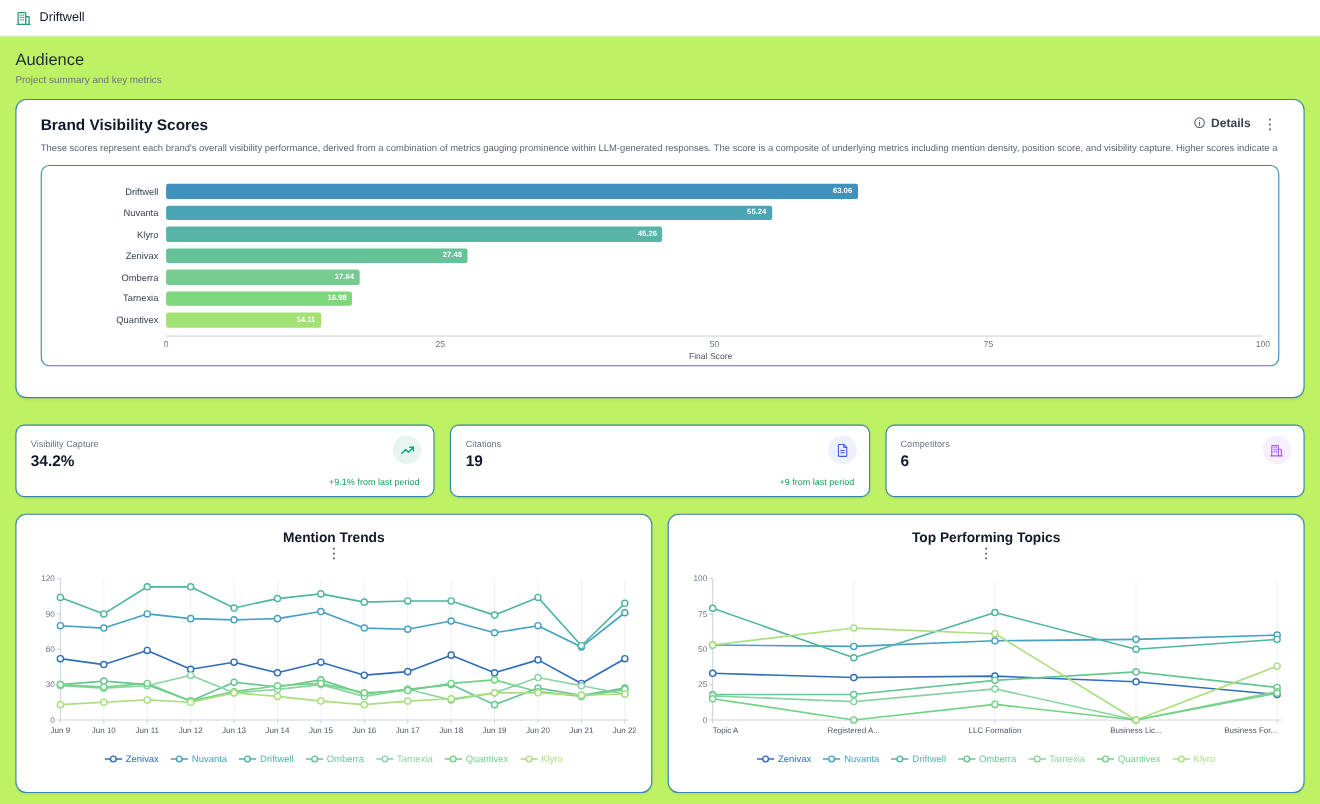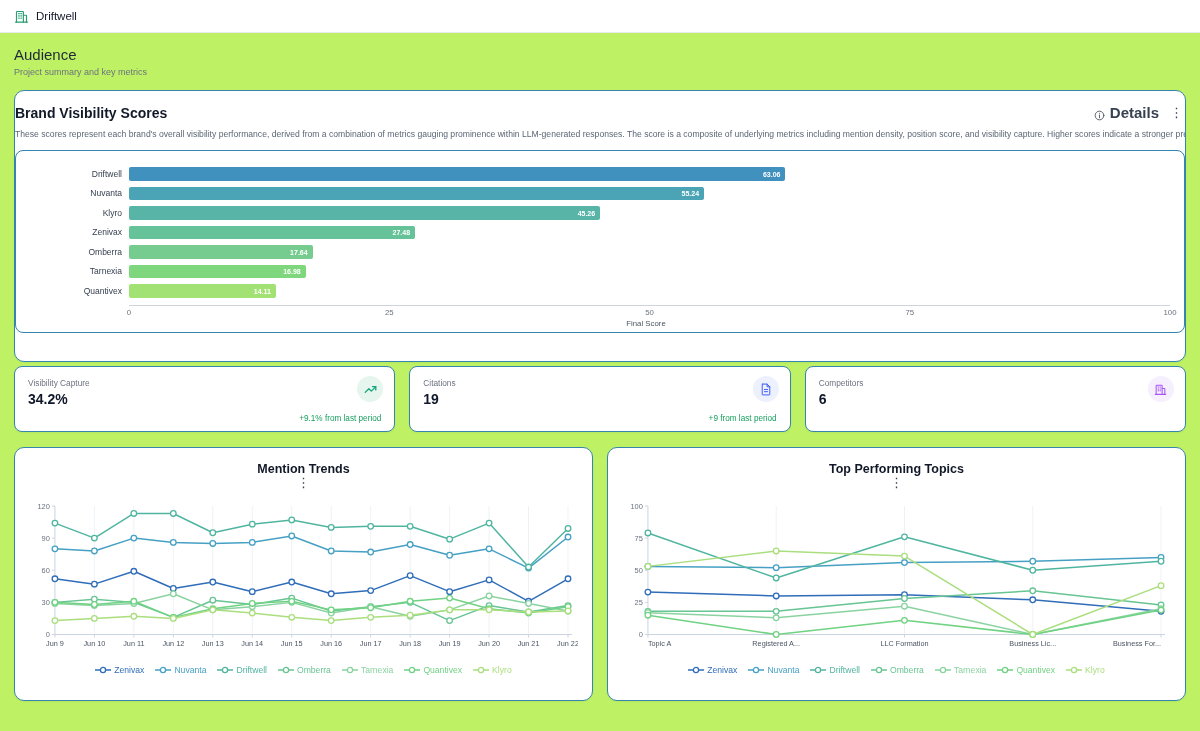--- a/index.html
+++ b/index.html
@@ -6,25 +6,25 @@
   #app{width:1200px;height:731px;overflow:hidden;background:#bef264;}
   
   .topbar{height:32px;background:#ffffff;border-bottom:1px solid #e8eaee;display:flex;align-items:center;padding:0 14px;gap:7px;}
   .brand-name{font-size:11.5px;font-weight:500;color:#111827;}
   main{padding:0 14px;}
   .page-head{margin-top:13px;margin-bottom:13px;}
   .page-head h1{margin:0;font-size:15px;font-weight:500;color:#1f2937;}
   .page-head p{margin:4px 0 0;font-size:9px;color:#6b7280;}
   
   .card{background:#fff;border:1.5px solid #3585ad;border-radius:10px;box-shadow:0 1px 2px rgba(16,40,60,.05);}
-  .viz-card{padding:12px 0 14px;height:244px;margin-bottom:4px;}
+  .viz-card{padding:12px 22px 14px;height:244px;margin-bottom:24px;}
   .card-head{display:flex;align-items:center;justify-content:space-between;}
   .card-head h2{margin:2px 0 0;font-size:14px;font-weight:700;color:#111827;}
   .head-actions{display:flex;align-items:center;gap:9px;}
-  .details-btn{display:flex;align-items:flex-end;gap:5px;background:none;border:none;cursor:pointer;font-family:inherit;font-size:15px;font-weight:600;color:#374151;padding:0;}
+  .details-btn{display:flex;align-items:flex-start;gap:5px;background:none;border:none;cursor:pointer;font-family:inherit;font-size:11px;font-weight:600;color:#374151;padding:0;}
   .kebab-btn{background:none;border:none;cursor:pointer;font-size:13px;line-height:1;color:#374151;padding:0 2px;font-family:inherit;}
   .desc{margin:8px 0 0;font-size:8.6px;color:#5b6675;line-height:1.3;white-space:nowrap;overflow:hidden;}
   .inner-box{margin-top:10px;border:1.5px solid #3585ad;border-radius:8px;padding:13px 14px 6px;height:162px;}
   
   .bar-row{display:flex;align-items:center;height:19.5px;}
   .bar-label{width:92px;text-align:right;padding-right:7px;font-size:8.5px;color:#374151;flex:none;}
   .bar-track{flex:1;position:relative;height:13.5px;}
   .bar{height:100%;border-radius:2px;position:relative;}
   .bar-value{position:absolute;right:5px;top:50%;transform:translateY(-50%);font-size:7px;font-weight:700;color:#fff;}
   .axis-row{display:flex;margin-top:4px;}

